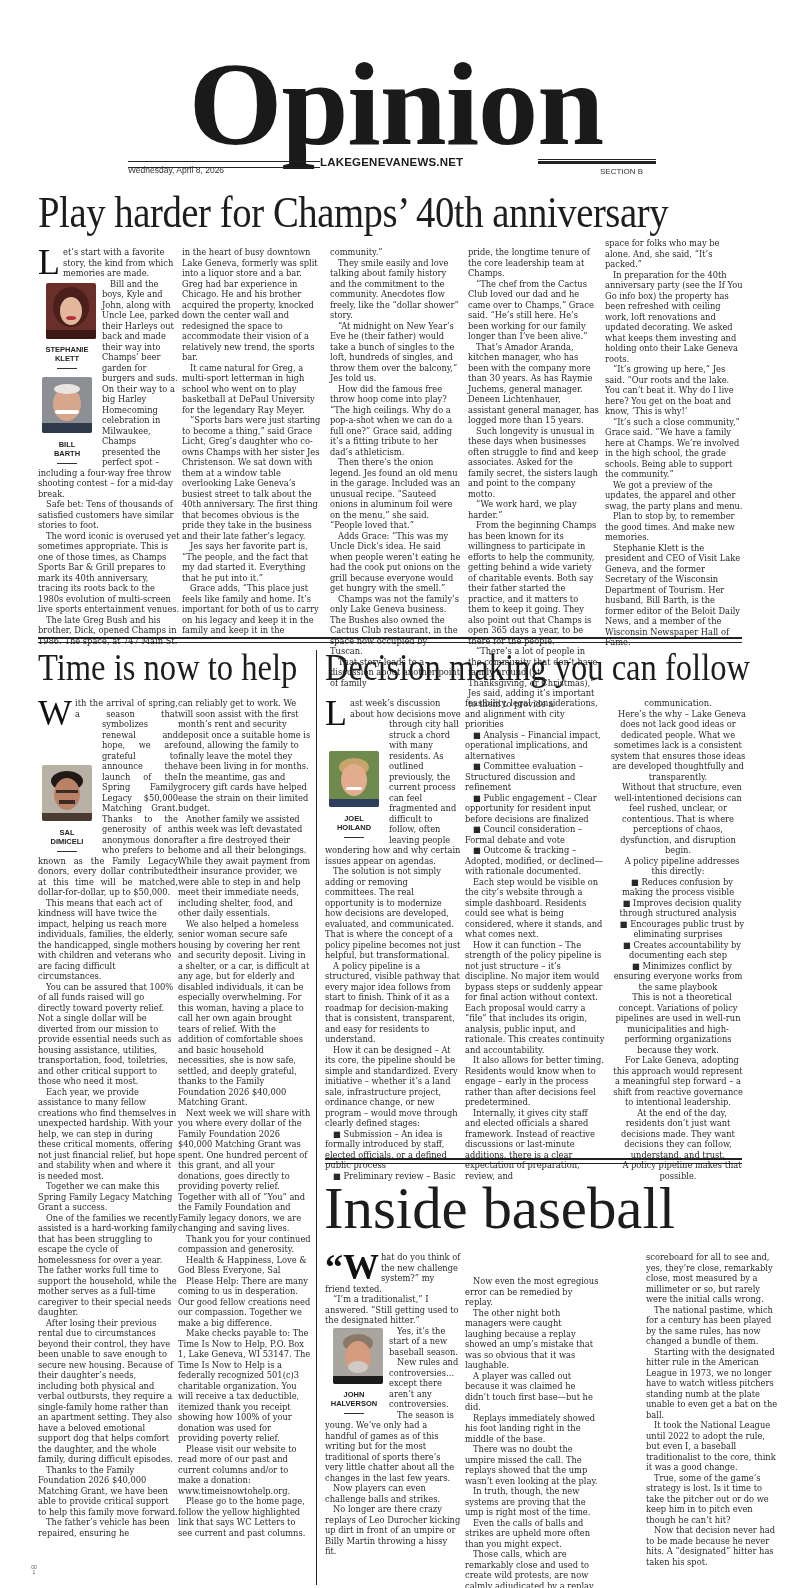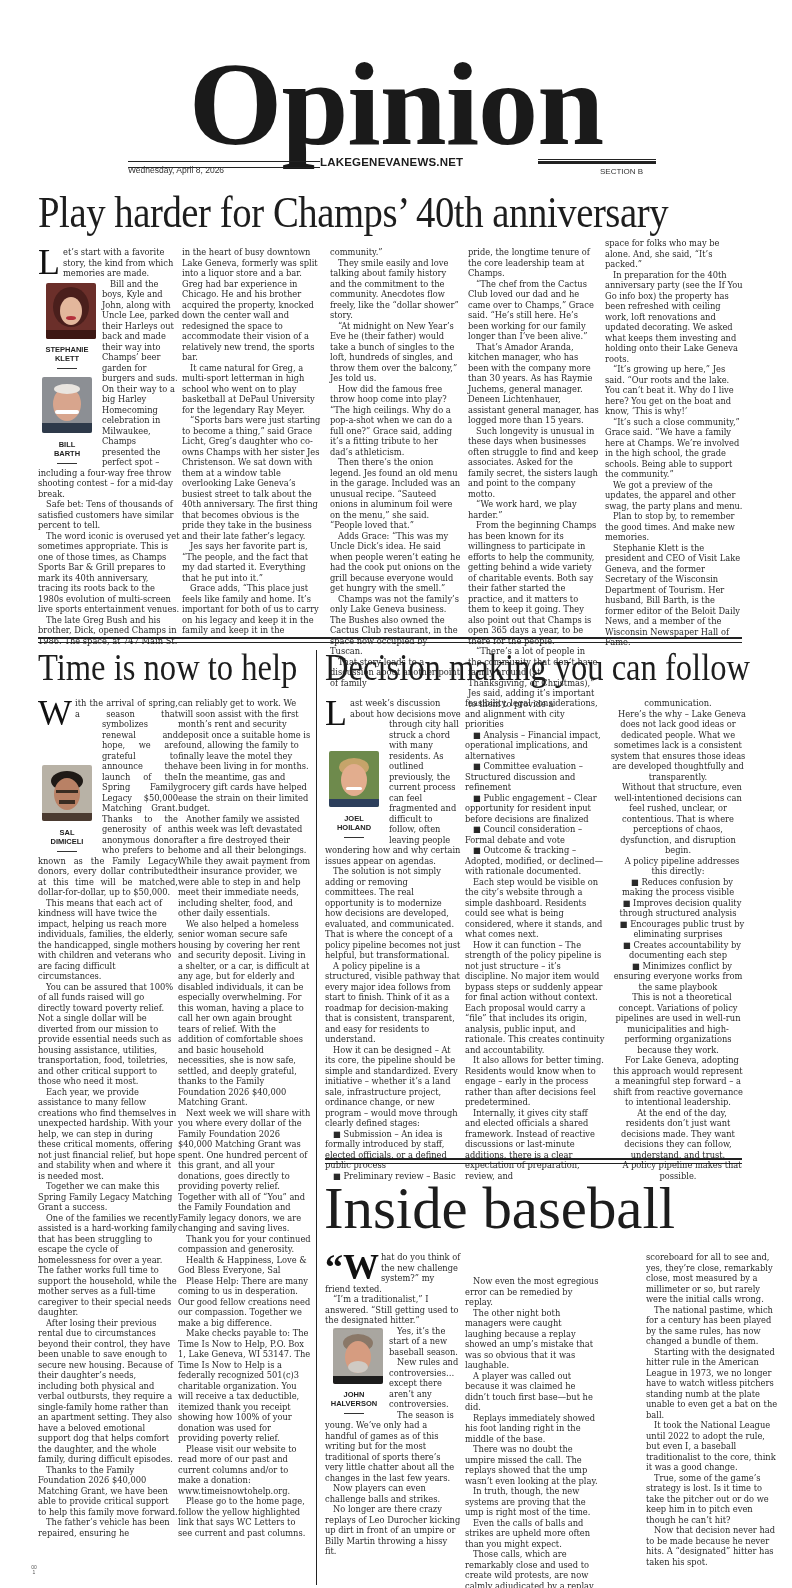--- a/index.html
+++ b/index.html
@@ -67,21 +67,21 @@
         <ellipse cx="25" cy="27" rx="14" ry="17" fill="#d8a58d"></ellipse>
         <ellipse cx="25" cy="12" rx="13" ry="5" fill="#e9e5e0"></ellipse>
         <rect x="13" y="33" width="24" height="4" rx="2" fill="#ffffff"></rect>
         <rect y="46" width="50" height="10" fill="#2e3a4a"></rect>
       </svg>
       <span class="byname" style="display:block;"><span>BILL</span><br><span>BARTH</span></span>
       <span class="byrule" style="display:block;"></span>
     </span>
     <span>Bill and the boys, Kyle and John, along with Uncle Lee, parked their Harleys out back and made their way into Champs’ beer garden for burgers and suds. On their way to a big Harley Homecoming celebration in Milwaukee, Champs presented the perfect spot – including a four-way free throw shooting contest – for a mid-day break.</span>
   </p>
-  <p>Safe bet: Tens of thousands of satisfied customers have similar percent to tell.</p>
+  <p>Safe bet: Tens of thousands of satisfied customers have similar stories to foot.</p>
   <p>The word iconic is overused yet sometimes appropriate. This is one of those times, as Champs Sports Bar &amp; Grill prepares to mark its 40th anniversary, tracing its roots back to the 1980s evolution of multi-screen live sports entertainment venues.</p>
   <p>The late Greg Bush and his brother, Dick, opened Champs in 1986. The space, at 747 Main St.</p>
 </div>
 
 <div class="col" style="left:182px; top:247px; width:140px;">
   <p class="noind">in the heart of busy downtown Lake Geneva, formerly was split into a liquor store and a bar. Greg had bar experience in Chicago. He and his brother acquired the property, knocked down the center wall and redesigned the space to accommodate their vision of a relatively new trend, the sports bar.</p>
   <p>It came natural for Greg, a multi-sport letterman in high school who went on to play basketball at DePaul University for the legendary Ray Meyer.</p>
   <p>“Sports bars were just starting to become a thing,” said Grace Licht, Greg’s daughter who co-owns Champs with her sister Jes Christenson. We sat down with them at a window table overlooking Lake Geneva’s busiest street to talk about the 40th anniversary. The first thing that becomes obvious is the pride they take in the business and their late father’s legacy.</p>
   <p>Jes says her favorite part is, “The people, and the fact that my dad started it. Everything that he put into it.”</p>
   <p>Grace adds, “This place just feels like family and home. It’s important for both of us to carry on his legacy and keep it in the family and keep it in the</p>

